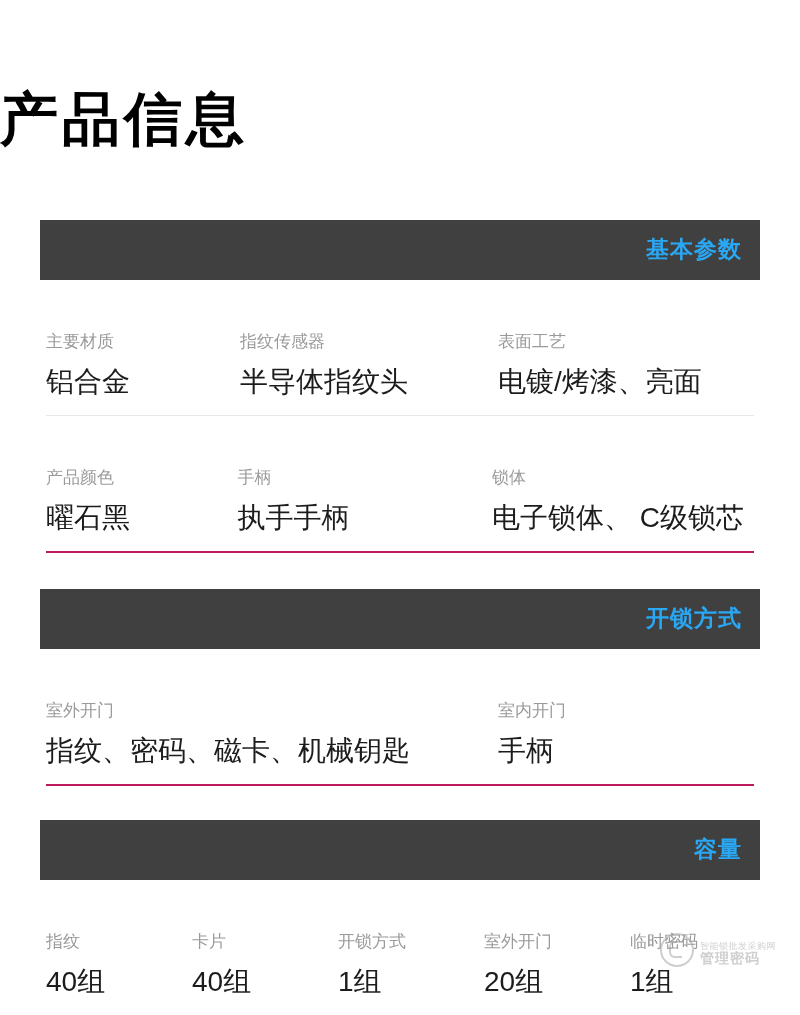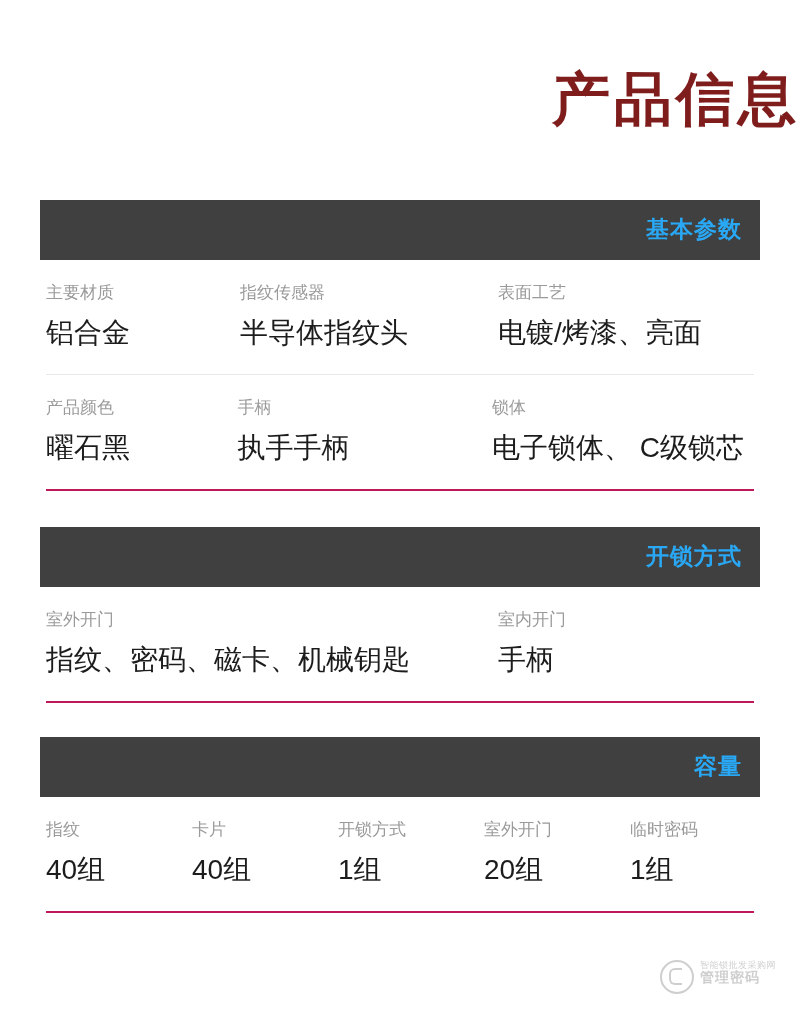--- a/index.html
+++ b/index.html
@@ -15,26 +15,26 @@
     overflow: hidden;
     position: relative;
   }
   .page {
     width: 800px;
     height: 1015px;
     position: relative;
     box-sizing: border-box;
   }
   .page-title {
-    text-align: right;
+    text-align: left;
     font-size: 58px;
     font-weight: 700;
     letter-spacing: 4px;
-    color: #7f1d1d;
-    padding-top: 64px;
+    color: #000000;
+    padding-top: 84px;
     padding-bottom: 0;
     line-height: 1.2;
   }
   .content {
     padding: 0 40px;
     margin-top: 66px;
   }
   .section {
     margin-bottom: 0;
   }
@@ -48,22 +48,23 @@
     box-sizing: border-box;
     text-align: right;
   }
   .section-body {
     padding: 0 6px;
   }
   .spec-row {
     display: flex;
     align-items: center;
     border-bottom: 1px solid #e8e8e8;
-    padding: 22px 0 24px 0;
-    box-sizing: border-box;
+    padding: 22px 0 16px 0;
+    box-sizing: border-box;
+    margin-top: 29px;
   }
   .spec-row.last {
     border-bottom: 2px solid #be185d;
   }
   .spec-cell {
     display: flex;
     flex-direction: column;
     justify-content: flex-start;
     padding-right: 10px;
     box-sizing: border-box;
@@ -98,23 +99,23 @@
   .gap-before-section {
     height: 36px;
   }
   .gap-before-section.small {
     height: 34px;
   }
 
   .watermark {
     position: absolute;
     right: 24px;
-    bottom: 21px;
-    display: flex;
-    align-items: flex-start;
+    bottom: 48px;
+    display: flex;
+    align-items: flex-end;
     opacity: 0.42;
     pointer-events: none;
   }
   .wm-logo {
     width: 30px;
     height: 30px;
     border: 2px solid #8d8d8d;
     border-radius: 50%;
     position: relative;
     margin-right: 6px;

